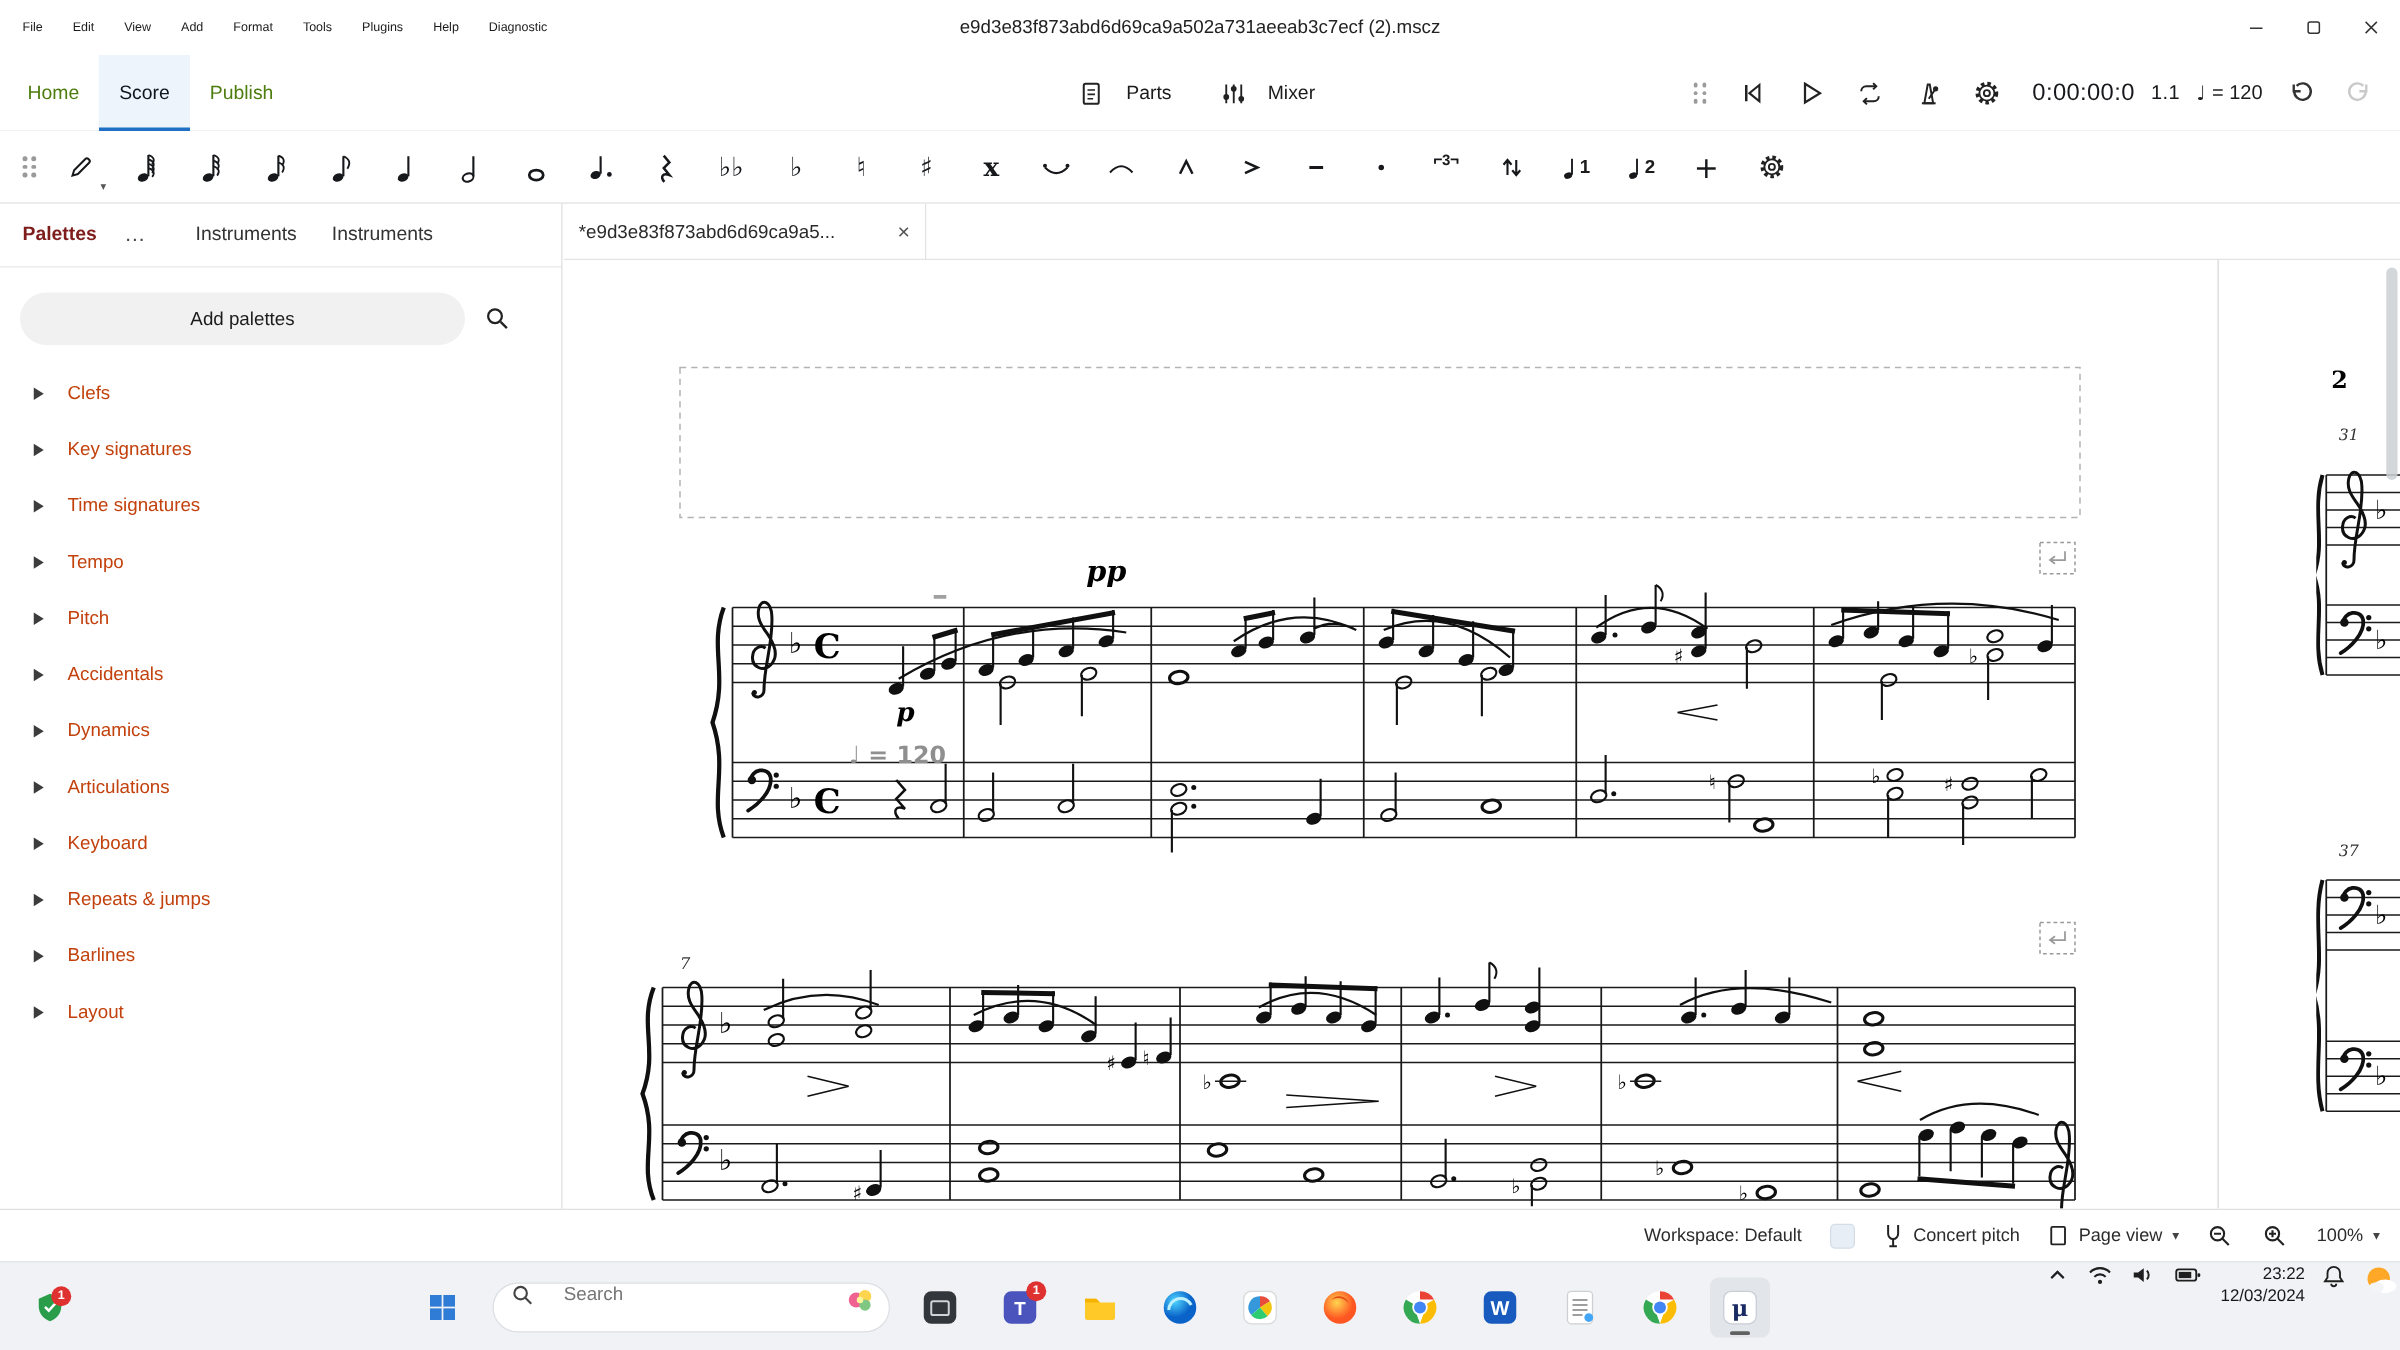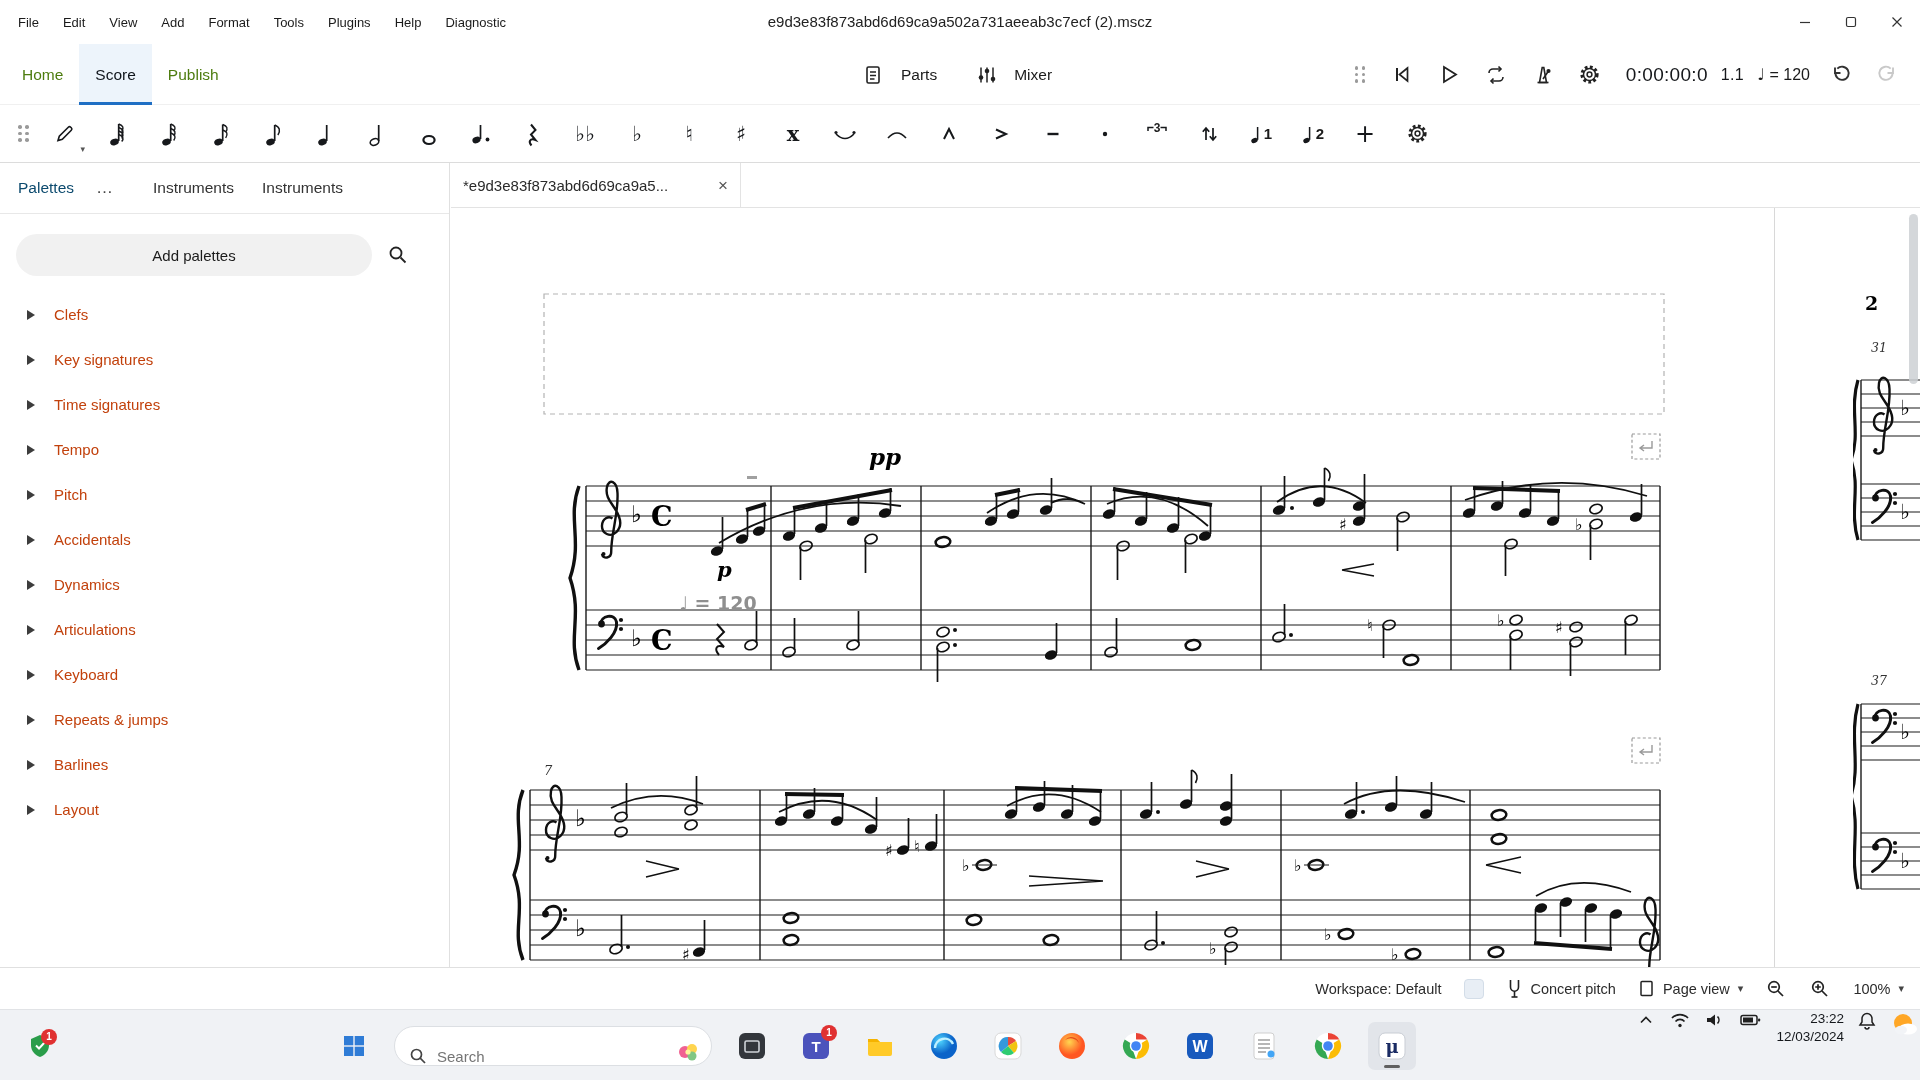--- a/index.html
+++ b/index.html
@@ -4,42 +4,42 @@
 <style>
   *{margin:0;padding:0;box-sizing:border-box}
   html,body{background:#888}
   #app{position:relative;width:1920px;height:1080px;background:#fff;overflow:hidden;
        font-family:"Liberation Sans",sans-serif;color:#1b1b1b;font-size:15px}
   .abs{position:absolute}
   .flex{display:flex;align-items:center}
   svg{display:block}
   
   .menubar{left:0;top:0;width:1920px;height:44px;background:#fff}
-  .menu-item{padding:0 12px;height:44px;display:flex;align-items:center;font-size:13px;cursor:default}
+  .menu-item{padding:0 12px;height:44px;display:flex;align-items:center;font-size:10px;cursor:default}
   .win-title{left:0;right:0;top:0;height:44px;text-align:center;line-height:44px;font-size:15px;color:#222;pointer-events:none}
   .winbtn{width:46px;height:44px;display:flex;align-items:center;justify-content:center}
   
   .ribbon{left:0;top:44px;width:1920px;height:61px;background:#fff;border-bottom:1px solid #f0f0f0}
   .rtab{height:61px;display:flex;align-items:center;padding:0 16px;font-size:15.5px;color:#4d7c0f}
   .rtab.active{background:#edf4fb;box-shadow:inset 0 -3px 0 #1f6fc4;color:#10151b}
   .rgroup-label{font-size:15.5px;margin-left:8px}
   .pbtn{display:flex;align-items:center;justify-content:center;width:34px;height:34px;border-radius:4px}
   .ptext{font-size:18px;color:#16181b;letter-spacing:.3px}
   
   .notebar{left:0;top:105px;width:1920px;height:58px;background:#fff;border-bottom:1px solid #dcdcdc;display:flex;align-items:center;padding-left:12px;gap:8px}
   .tool{width:44px;height:44px;border-radius:5px;display:flex;align-items:center;justify-content:center;position:relative}
   .tool .glyph{font-size:21px;color:#16181b;font-family:"DejaVu Sans",sans-serif}
   .tool .caret{position:absolute;right:2px;bottom:2px;font-size:9px;color:#555}
   .grip{display:grid;grid-template-columns:repeat(2,4px);grid-gap:3px;margin:0 6px}
   .grip i{width:3.5px;height:3.5px;border-radius:50%;background:#9a9a9a;display:block}
   
   .sidebar{left:0;top:163px;width:450px;height:804px;background:#fff;border-right:1px solid #e0e0e0}
   .side-tabs{height:51px;border-bottom:1px solid #e8e8e8;display:flex;align-items:center;padding-left:4px}
   .stab{padding:0 14px;font-size:15.5px;color:#333;height:51px;display:flex;align-items:center}
-  .stab.active{color:#0c4a6e;font-weight:400}
+  .stab.active{color:#7f1d1d;font-weight:700}
   .more-btn{font-size:17px;color:#444;padding:0 8px}
   .add-row{display:flex;align-items:center;padding:20px 16px 8px;gap:14px}
   .add-btn{flex:0 0 356px;height:42px;border:none;border-radius:21px;background:#f1f1f1;font-size:15px;font-family:inherit;color:#1b1b1b}
   .prow{height:45px;display:flex;align-items:center;padding-left:27px}
   .tri{width:0;height:0;border-left:8px solid #3c3c3c;border-top:5px solid transparent;border-bottom:5px solid transparent;margin-right:19px}
   .plabel{font-size:15px;color:#c2410c}
   
   .doctabs{left:451px;top:163px;width:1469px;height:45px;background:#fff;border-bottom:1px solid #e3e3e3}
   .doctab{width:290px;height:45px;display:flex;align-items:center;padding:0 12px;border-right:1px solid #e3e3e3;font-size:15px;color:#2a2a2a;gap:8px}
   .doctab .x{margin-left:auto;font-size:17px;color:#555}
@@ -52,21 +52,21 @@
   .sb-group{display:flex;align-items:center;gap:8px}
   .sb-caret{font-size:11px;color:#444}
   .cp-toggle{width:20px;height:20px;border-radius:4px;background:#e8eef5;border:1px solid #d3dde8}
   
   .taskbar{left:0;top:1009px;width:1920px;height:71px;background:#f0f2f5;border-top:1px solid #e1e3e6}
   .tb-center{position:absolute;left:330px;top:0;height:71px;display:flex;align-items:center;gap:16px}
   .tb-btn{width:48px;height:48px;border-radius:7px;display:flex;align-items:center;justify-content:center;position:relative}
   .tb-btn.active{background:#e2e5ea}
   .tb-btn.active::after{content:"";position:absolute;bottom:2px;left:16px;width:16px;height:3px;border-radius:2px;background:#606060}
   .badge{position:absolute;top:3px;right:3px;min-width:16px;height:16px;border-radius:8px;background:#e03131;color:#fff;font-size:10px;font-weight:700;display:flex;align-items:center;justify-content:center;padding:0 3px}
-  .search-pill{width:318px;height:40px;border-radius:20px;background:#fff;border:1px solid #dcdfe3;display:flex;align-items:flex-end;padding:0 10px 0 14px;gap:10px}
+  .search-pill{width:318px;height:40px;border-radius:20px;background:#fff;border:1px solid #dcdfe3;display:flex;align-items:flex-start;padding:0 10px 0 14px;gap:24px}
   .search-pill input{border:none;outline:none;background:transparent;font-family:inherit;font-size:15px;color:#333;flex:1;min-width:0}
   .tray{position:absolute;right:0;top:0;height:71px;display:flex;align-items:flex-start;gap:13px}
   .clock{text-align:right;font-size:13.5px;line-height:1.3;color:#15181c}
   .tray-left{position:absolute;left:20px;top:0;height:71px;display:flex;align-items:center}
   .app-ic{border-radius:7px}
 </style>
 </head>
 <body>
 
 <div id="app">

